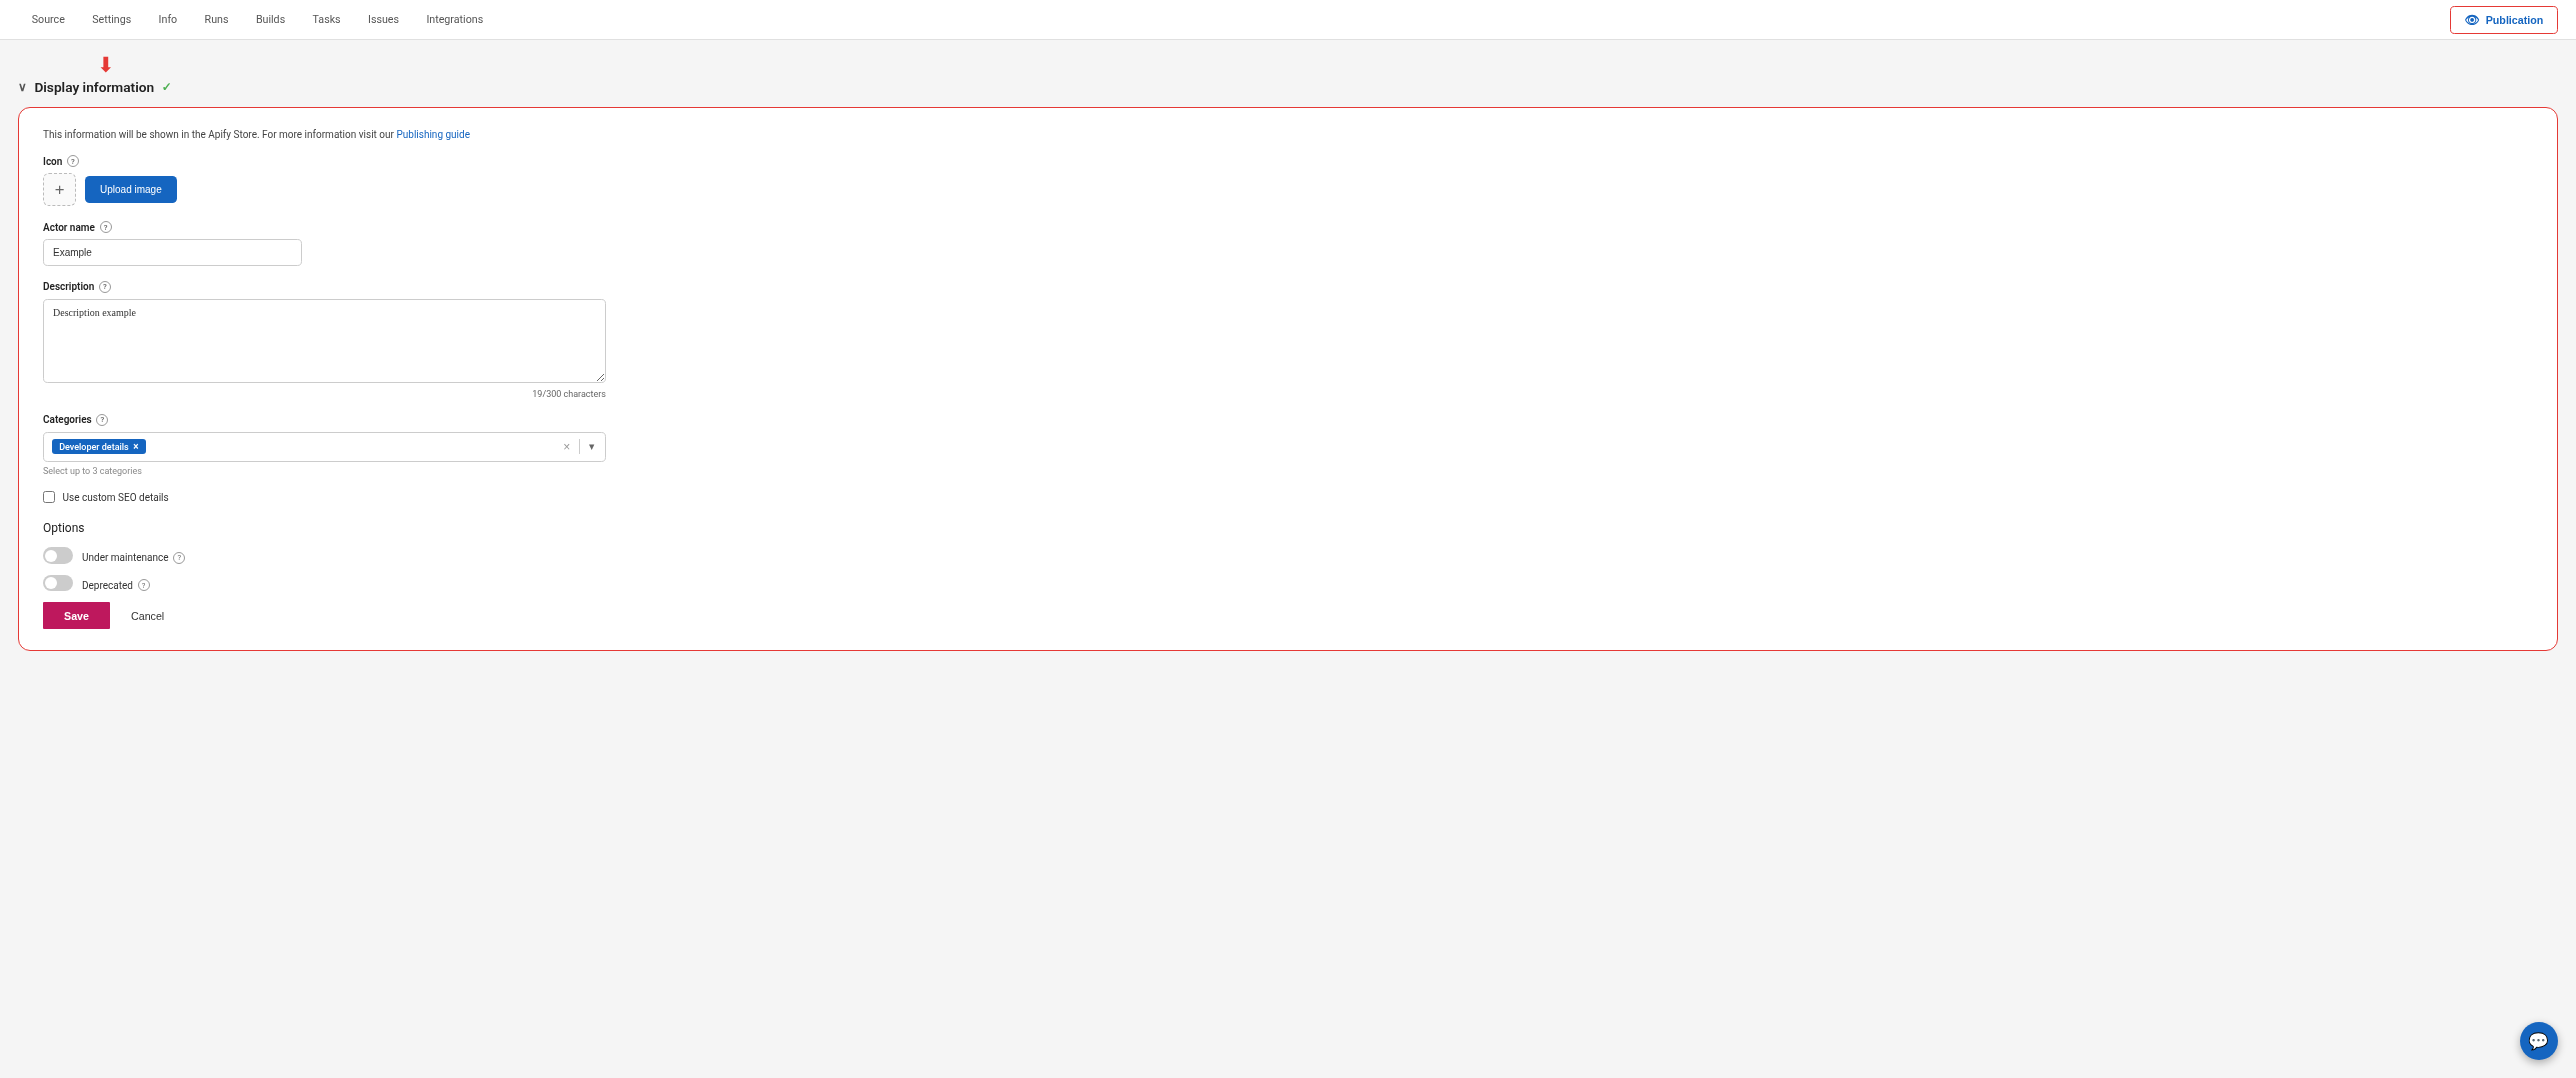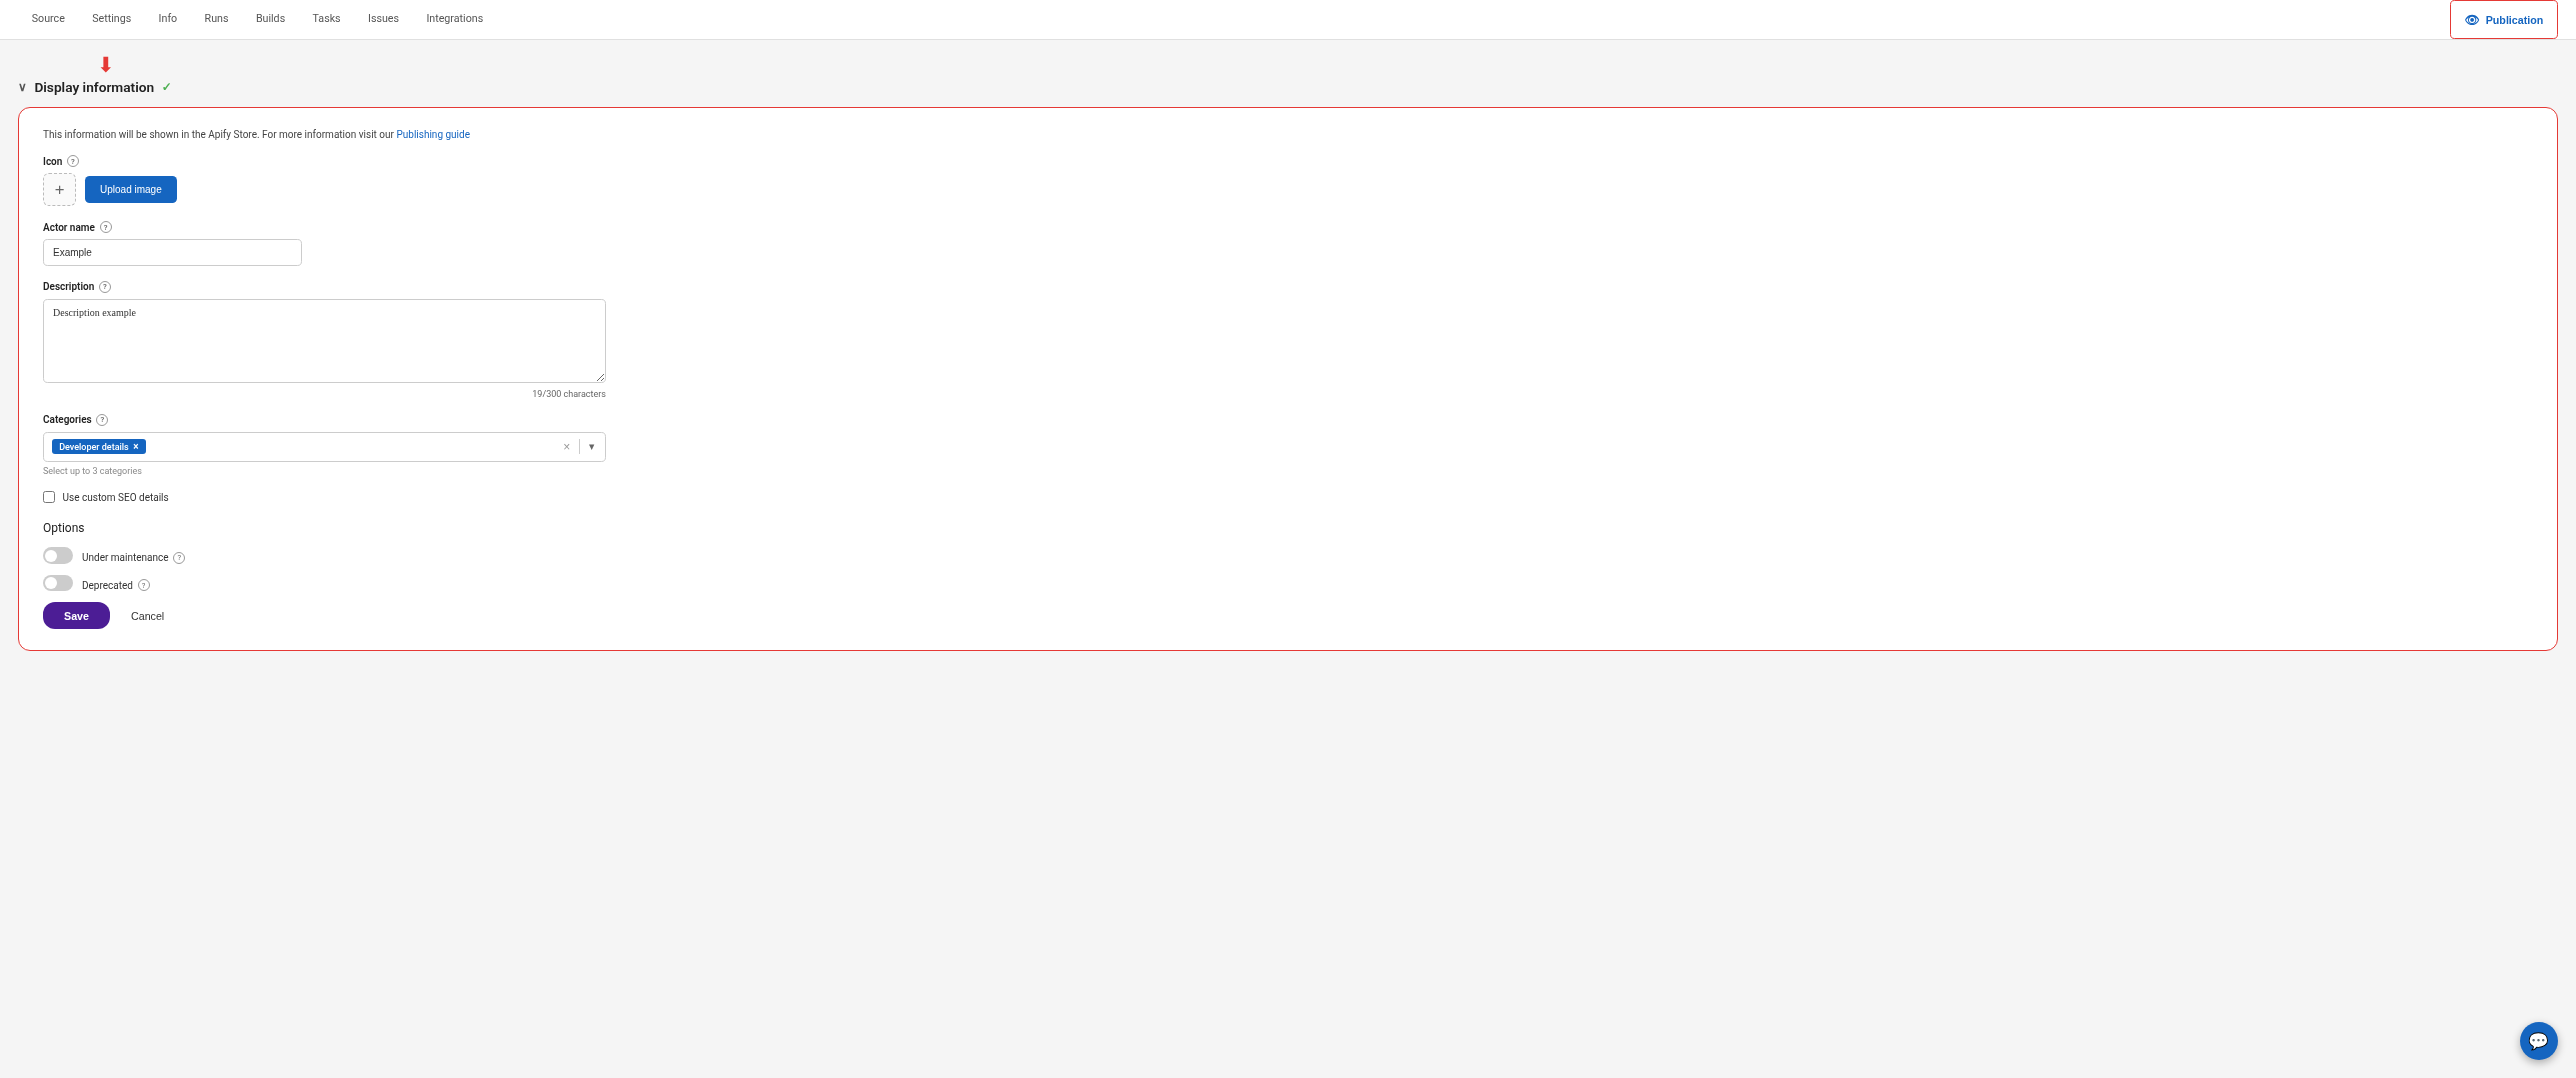--- a/index.html
+++ b/index.html
@@ -1,20 +1,20 @@
 <!DOCTYPE html>
 <html style="font-size:12px"><head>
   <meta charset="utf-8">
   <style>
     * { box-sizing: border-box; margin: 0; padding: 0; }
     body { font-family: -apple-system, BlinkMacSystemFont, 'Segoe UI', Roboto, sans-serif; background: #f5f5f5; font-size: 10.7px; color: #333; }
 
     
     .nav-bar {
-      display: flex; justify-content: space-between;
+      display: flex; align-items: center; justify-content: space-between;
       background: #fff; border-bottom: 0.8px solid #e0e0e0;
       padding: 0 18px; height: 40px;
     }
     .nav-tabs { display: flex; gap: 0; }
     .nav-tab {
       padding: 12px 13.7px; cursor: pointer; font-size: 10.7px; color: #555;
       border-bottom: 1.5px solid transparent; text-decoration: none;
       display: inline-block;
     }
 
@@ -131,21 +131,21 @@
       content: ''; position: absolute; width: 12px; height: 12px;
       left: 2.3px; bottom: 2.3px; background: #fff; border-radius: 50%; transition: 0.2s;
     }
     .toggle input:checked + .toggle-slider { background: #1565c0; }
     .toggle input:checked + .toggle-slider:before { transform: translateX(13.7px); }
     .toggle-label { font-size: 10px; color: #333; display: flex; align-items: center; gap: 4.6px; }
 
     
     .action-btns { display: flex; align-items: center; gap: 12px; margin-top: 6px; }
     .save-btn {
-      background: #4c1d95; color: #fff; border: none; border-radius: 12px;
+      background: #be185d; color: #fff; border: none; border-radius: 1px;
       padding: 7.6px 21px; font-size: 10.7px; font-weight: 600; cursor: pointer;
     }
     .cancel-btn {
       background: none; border: none; color: #333; font-size: 10.7px; cursor: pointer;
       padding: 7.6px 9px;
     }
 
     
     .chat-fab {
       position: fixed; bottom: 18px; right: 18px;

